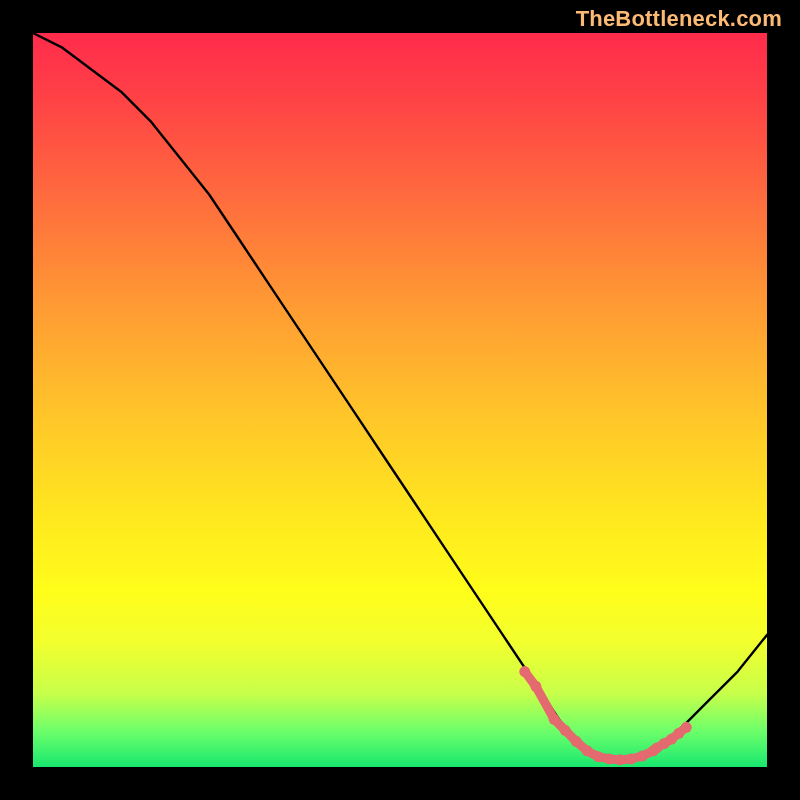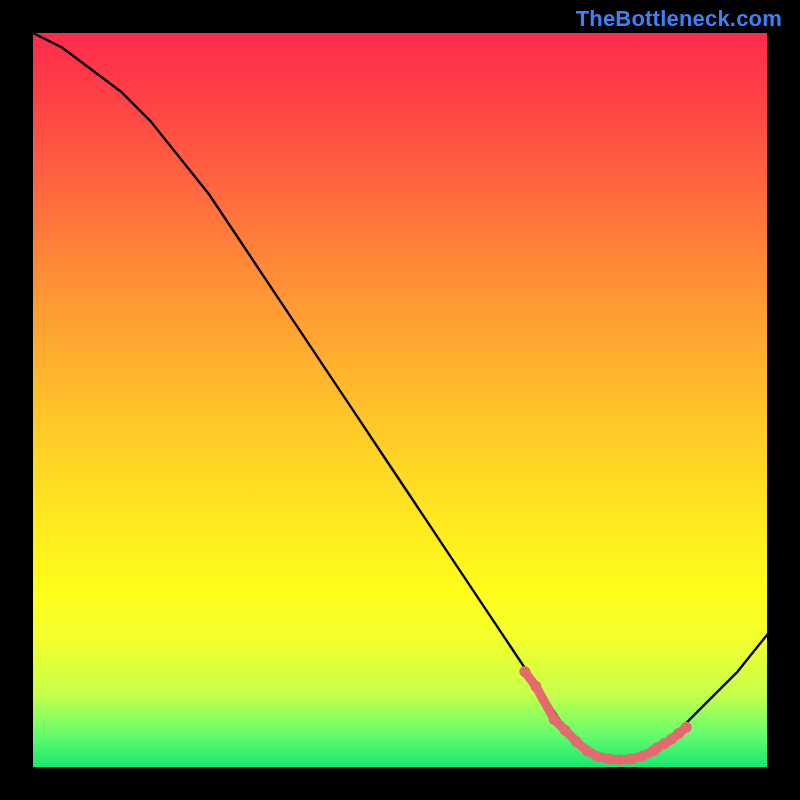--- a/index.html
+++ b/index.html
@@ -37,21 +37,21 @@
       #f2ff2e 83%,
       #c7ff4a 90%,
       #6fff6a 95%,
       #18e86f 100%
     );
   }
   .watermark {
     position: absolute;
     top: 6px;
     right: 18px;
-    color: #3b82f6;
+    color: #fdba74;
     font-size: 22px;
     font-weight: 600;
     letter-spacing: 0.2px;
     user-select: none;
   }
   svg.curve {
     position: absolute;
     left: 0;
     top: 0;
     width: 734px;

